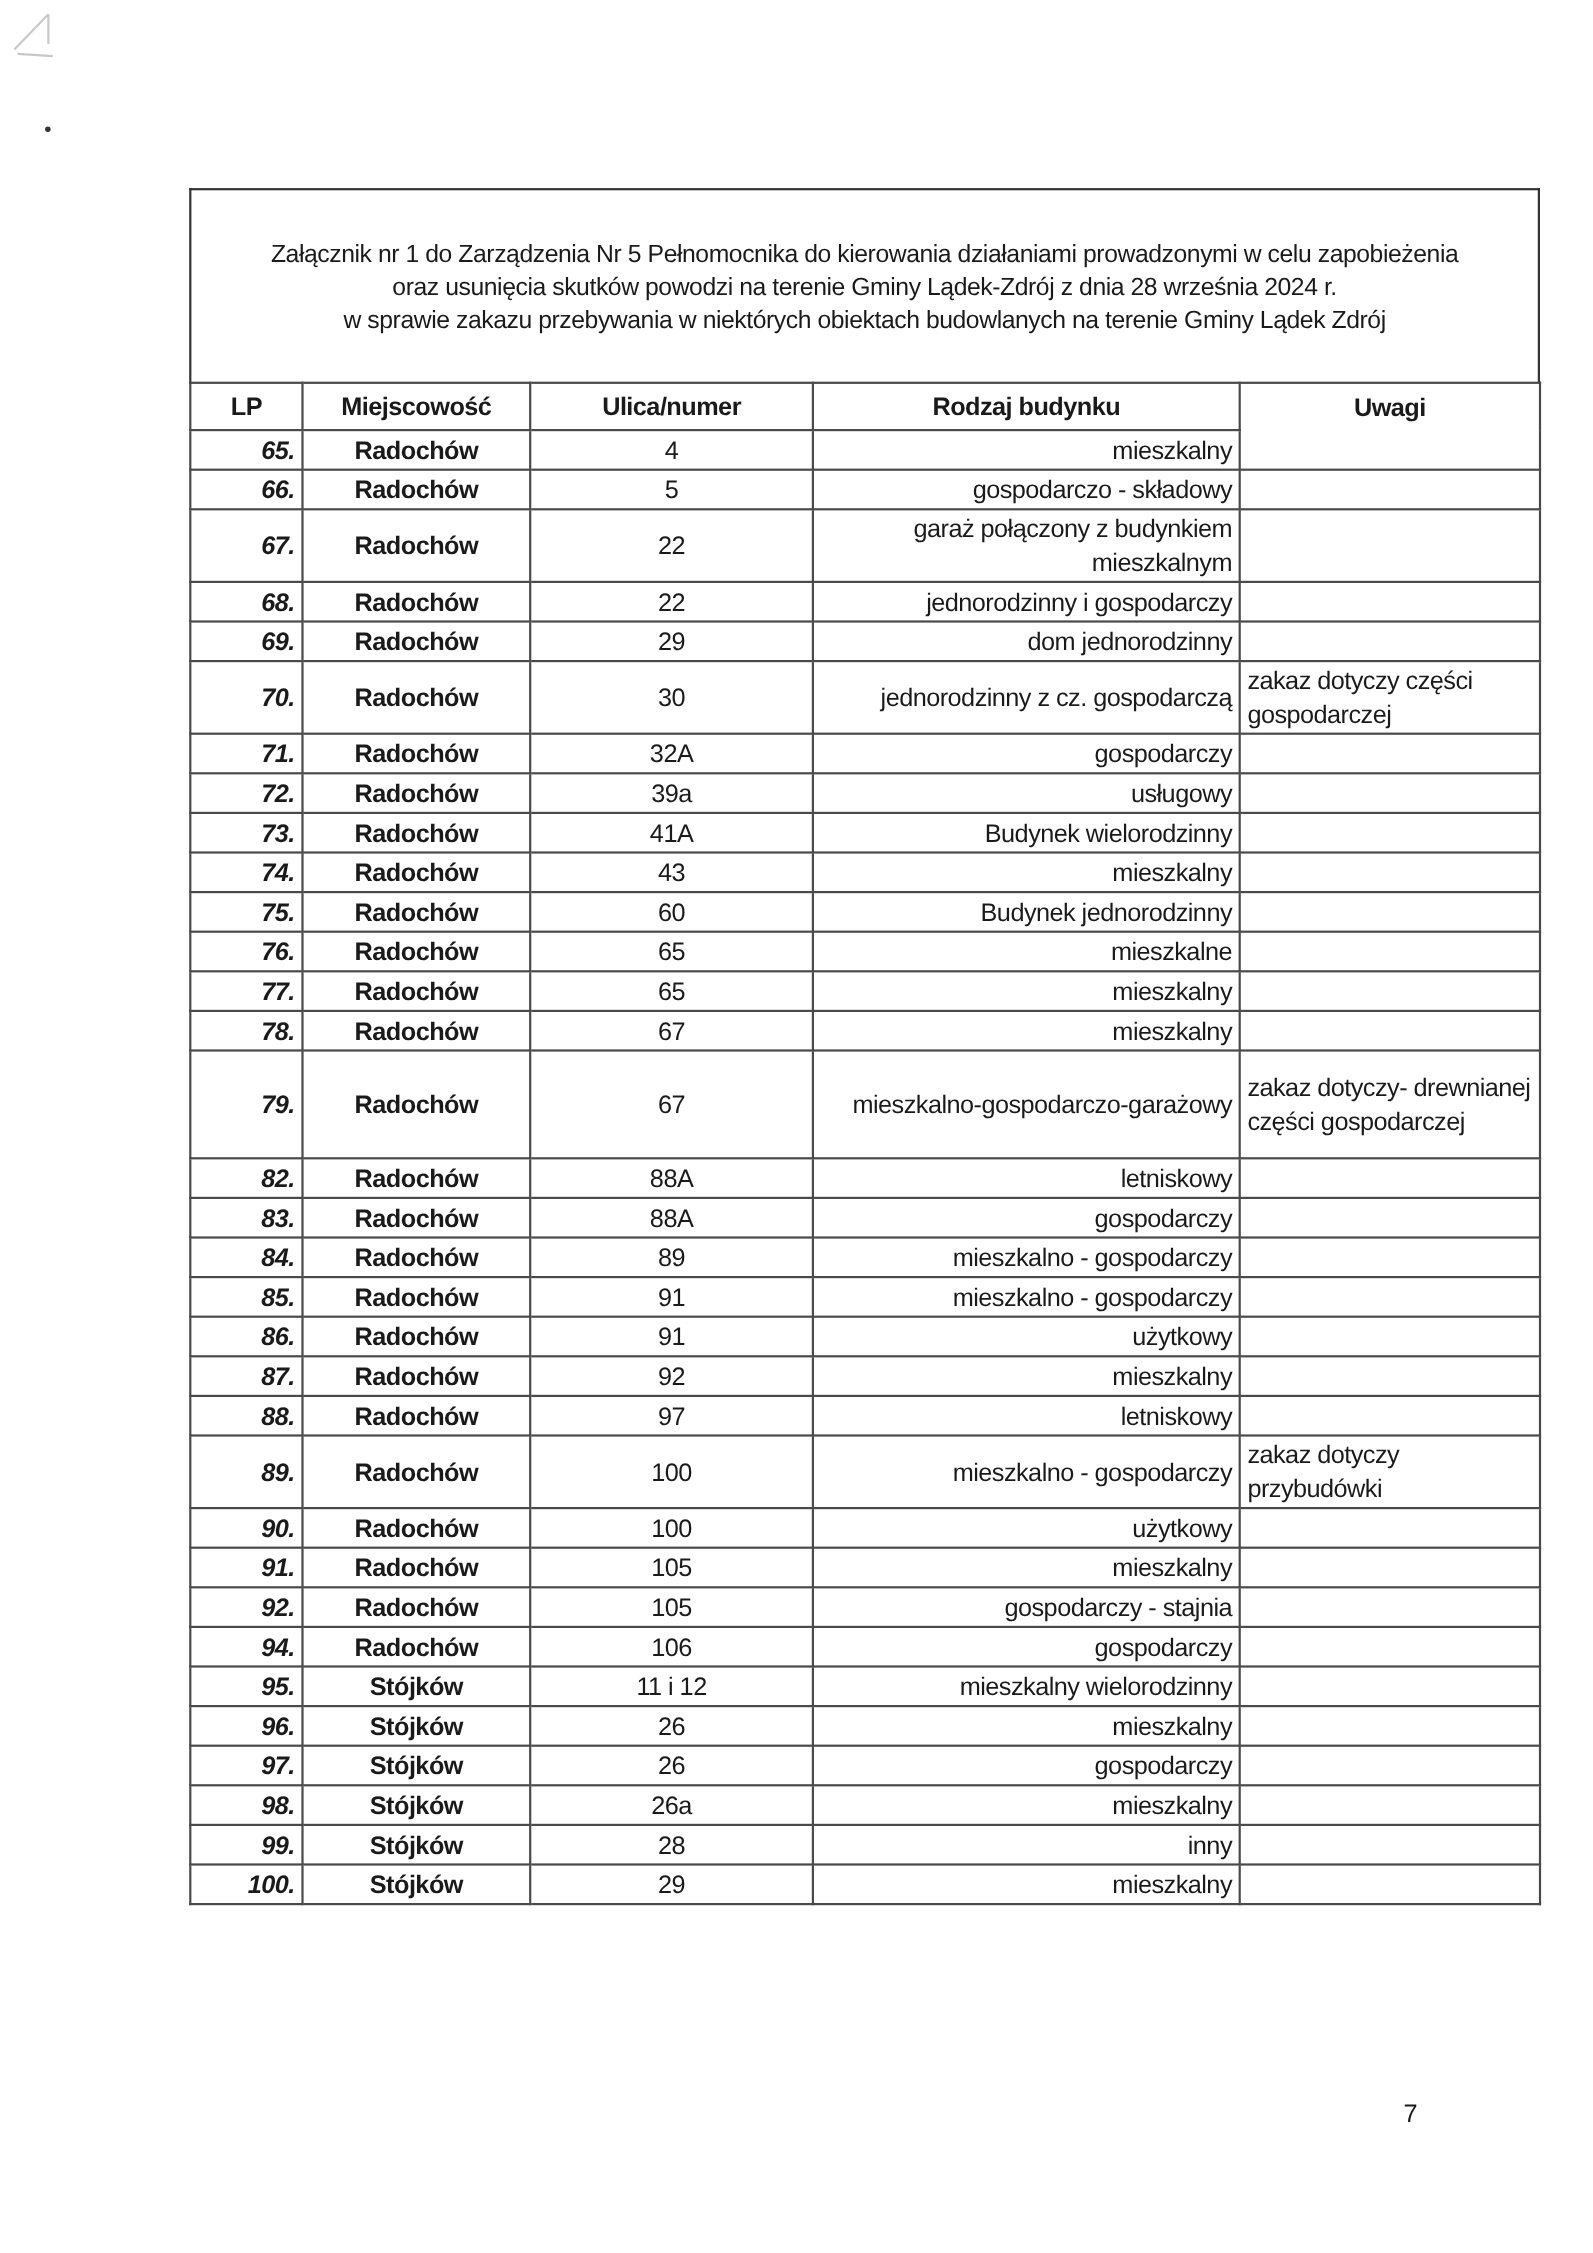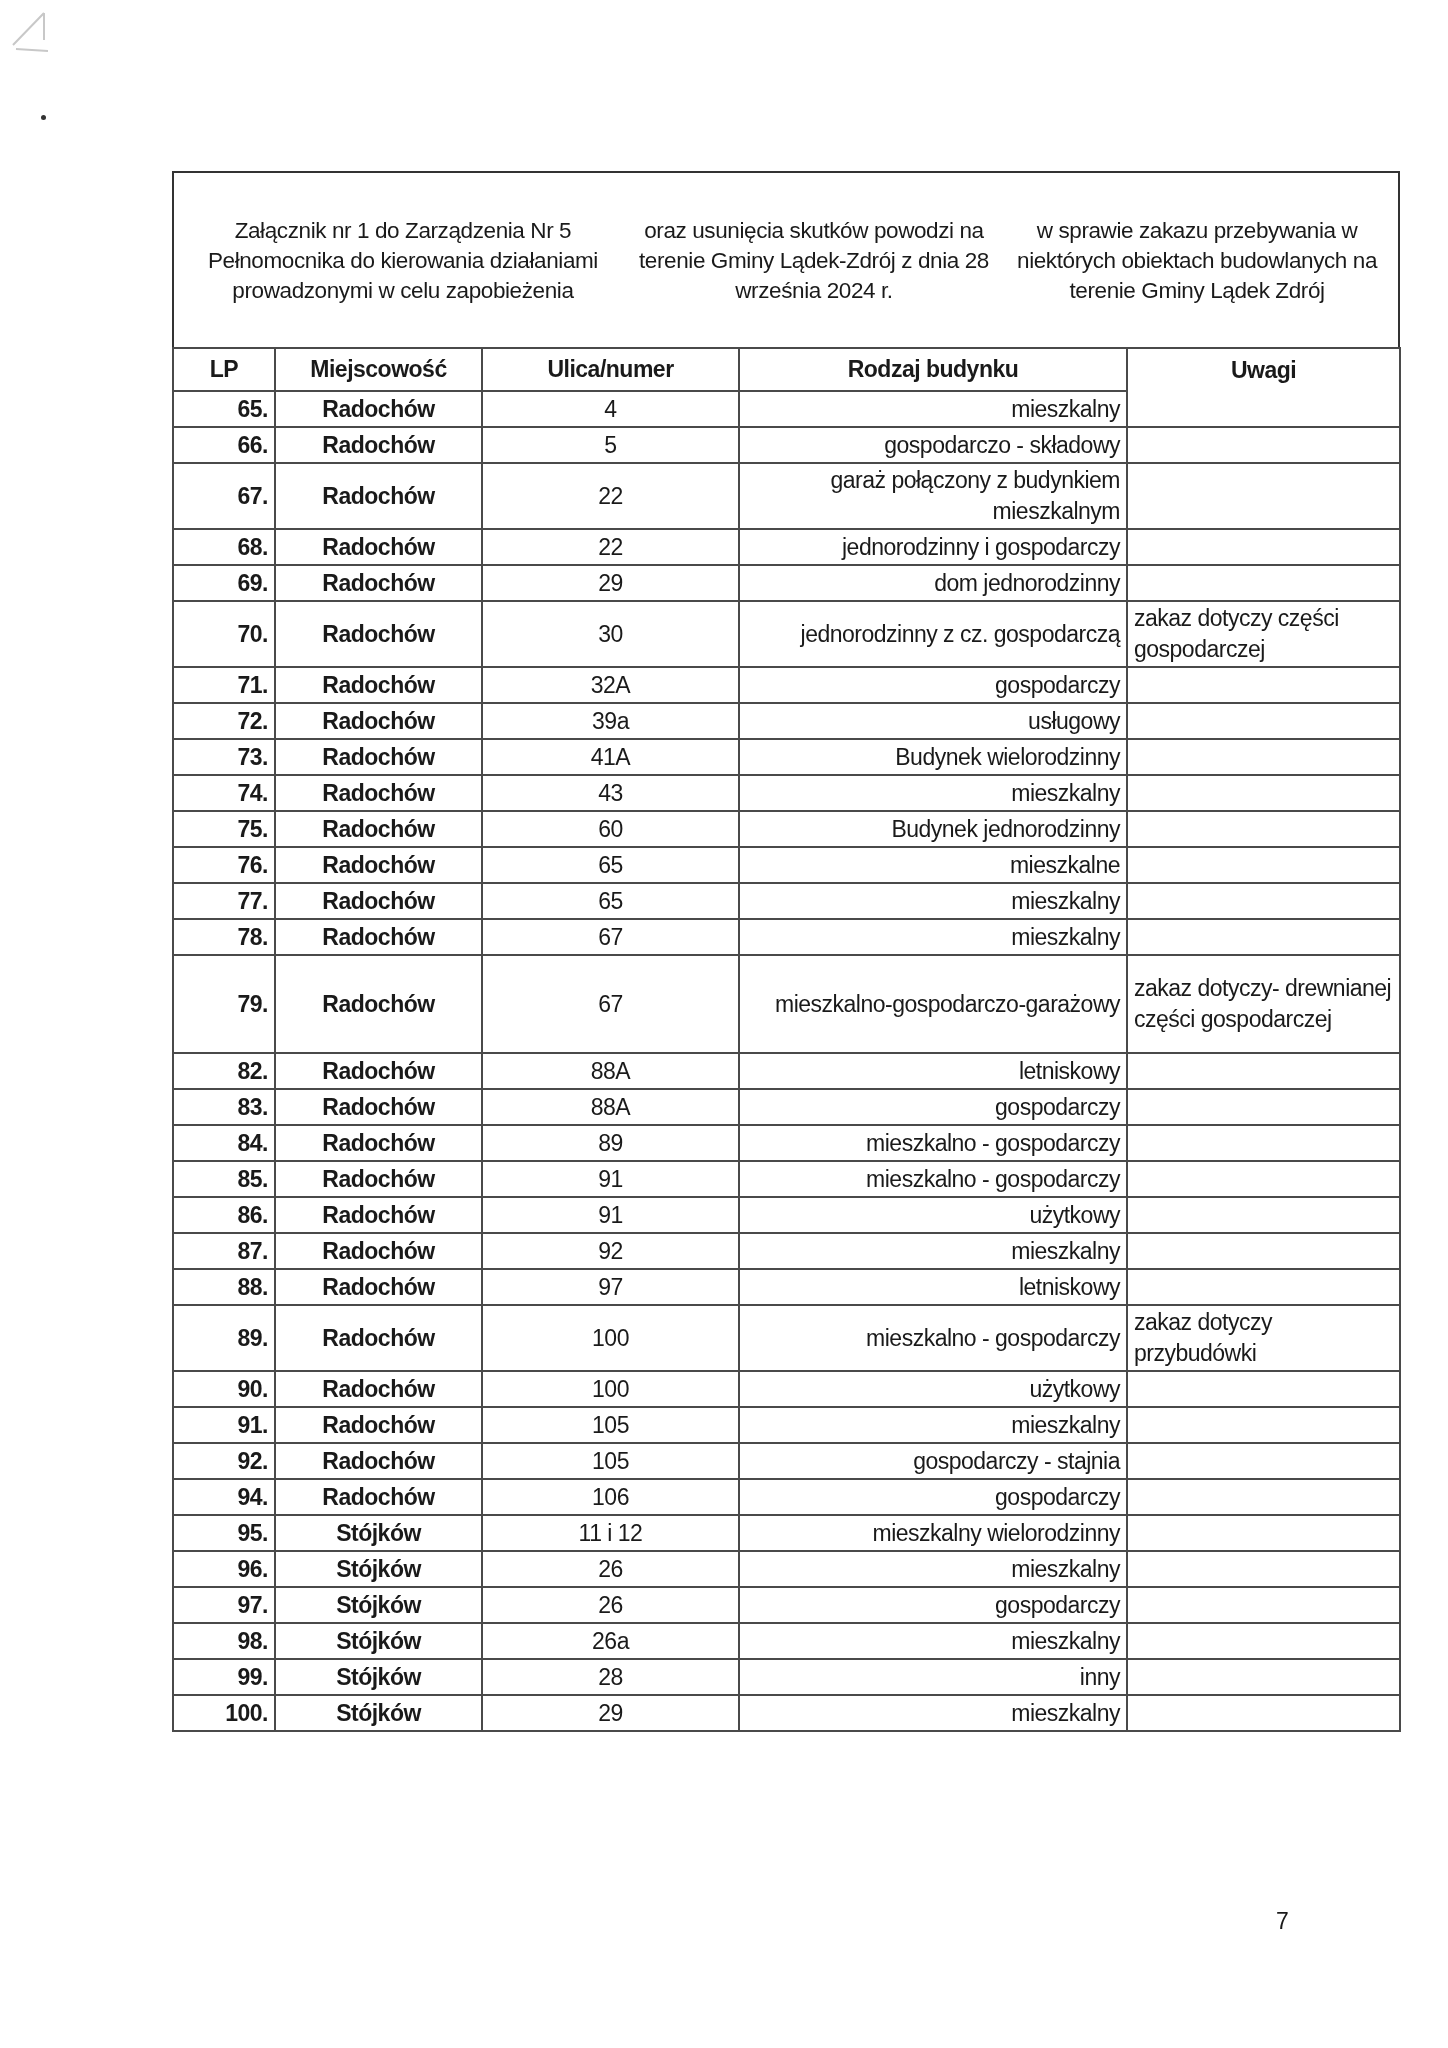--- a/index.html
+++ b/index.html
@@ -1,26 +1,26 @@
 <!DOCTYPE html>
 <html><head>
 <meta charset="utf-8">
 <style>
   html, body { margin: 0; padding: 0; background: #ffffff; }
   body { width: 1448px; height: 2048px; position: relative; overflow: hidden;
          font-family: "Liberation Sans", sans-serif; color: #1a1a1a; }
   .corner-mark { position: absolute; left: 8px; top: 5px; width: 45px; height: 48px; }
   .dot-mark { position: absolute; left: 41px; top: 115px; width: 5px; height: 5px; background: #333; border-radius: 50%; }
   .frame { position: absolute; left: 172px; top: 171px; width: 1224px; border: 2px solid #333; border-bottom: none; }
-  .header-box { height: 176px; display: flex; justify-content: center; align-items: center; text-align: center; font-size: 22.5px; line-height: 30px; letter-spacing: -0.4px; }
+  .header-box { height: 176px; display: flex; flex-direction: column; justify-content: center; align-items: center; text-align: center; font-size: 22.5px; line-height: 30px; letter-spacing: -0.4px; }
   table.main { position: absolute; left: 172px; top: 347px; width: 1227px; border-collapse: collapse; table-layout: fixed; border-radius: 15px; }
   table.main td, table.main th { border: 2px solid #4a4a4a; padding: 0 6px; font-size: 23px; line-height: 31px; letter-spacing: -0.5px; }
   table.main th { font-weight: bold; height: 36px; text-align: center; }
   table.main th.uw { vertical-align: top; padding-top: 6px; }
-  td.lp { font-weight: bold; text-align: right; }
+  td.lp { font-weight: bold; text-align: right; font-style: italic; }
   td.miej { font-weight: bold; text-align: center; }
   td.ul { text-align: center; }
   td.rodz { text-align: right; }
   td.uw { font-weight: normal; text-align: left; padding-left: 8px; }
   tr.r1 td { height: 34px; }
   tr.r2 td { height: 64px; }
   tr.r3 td { height: 96px; }
   .page-num { position: absolute; left: 1276px; top: 1908px; font-size: 23px; }
 </style>
 </head>

